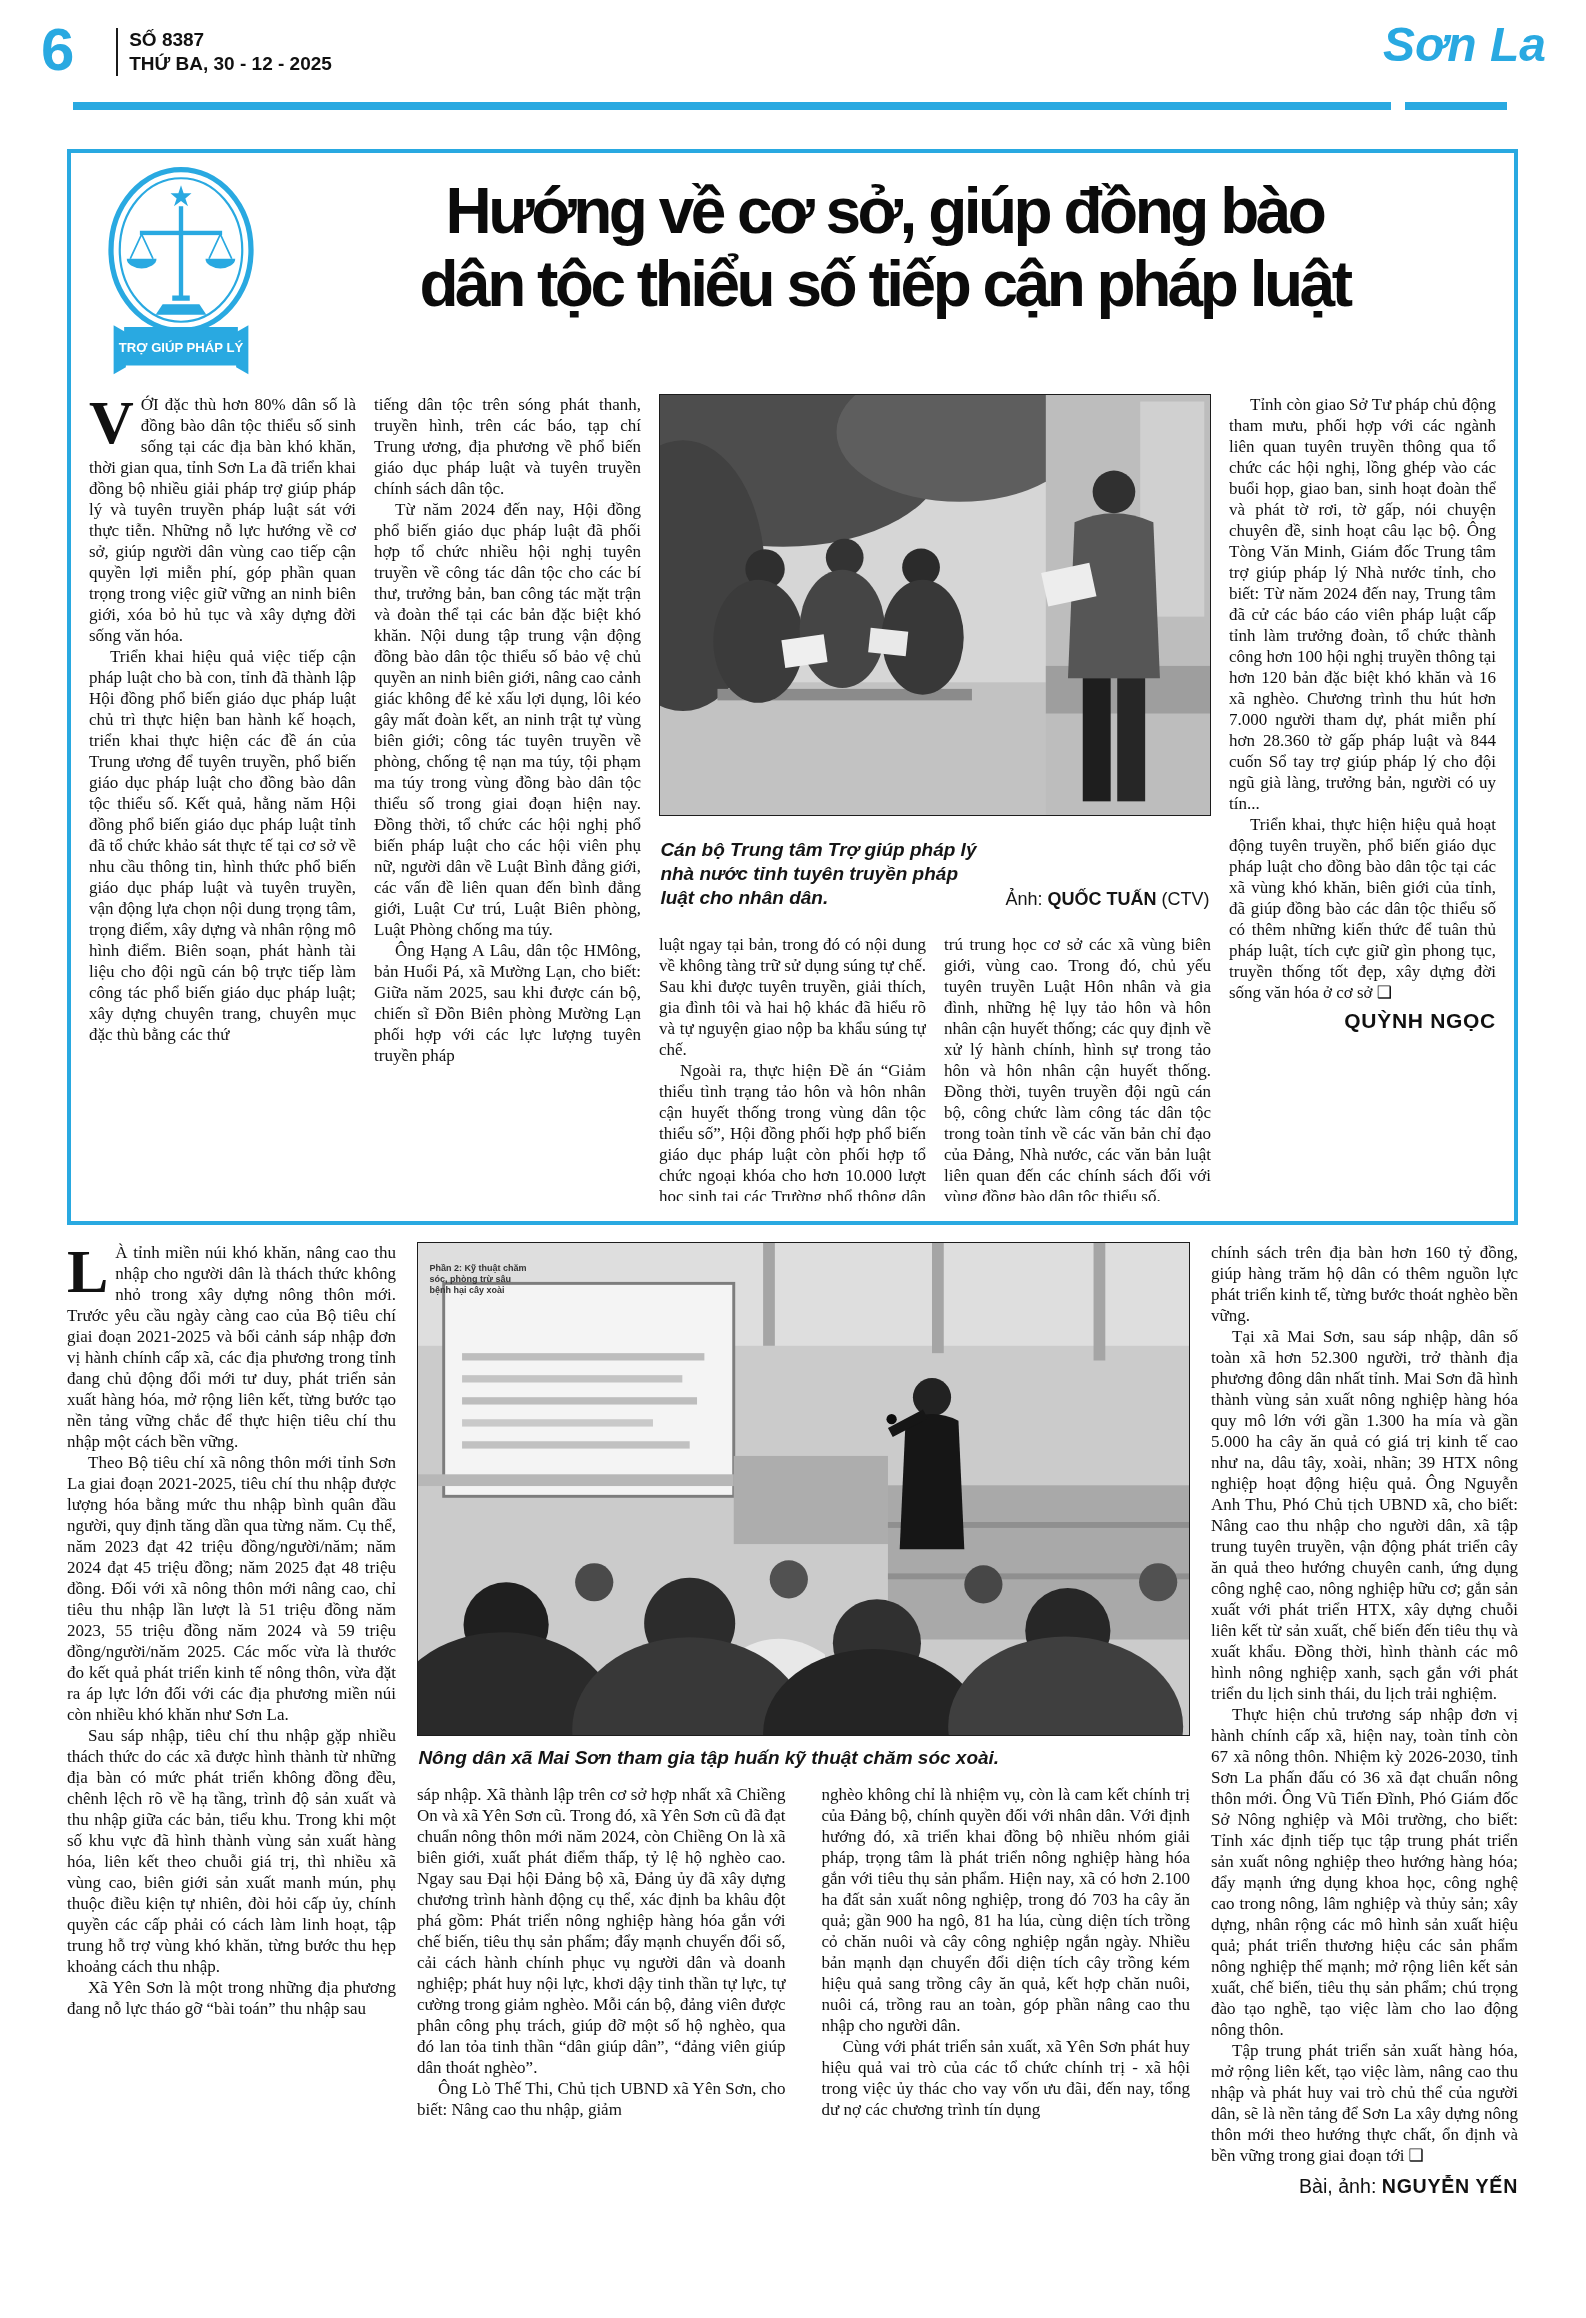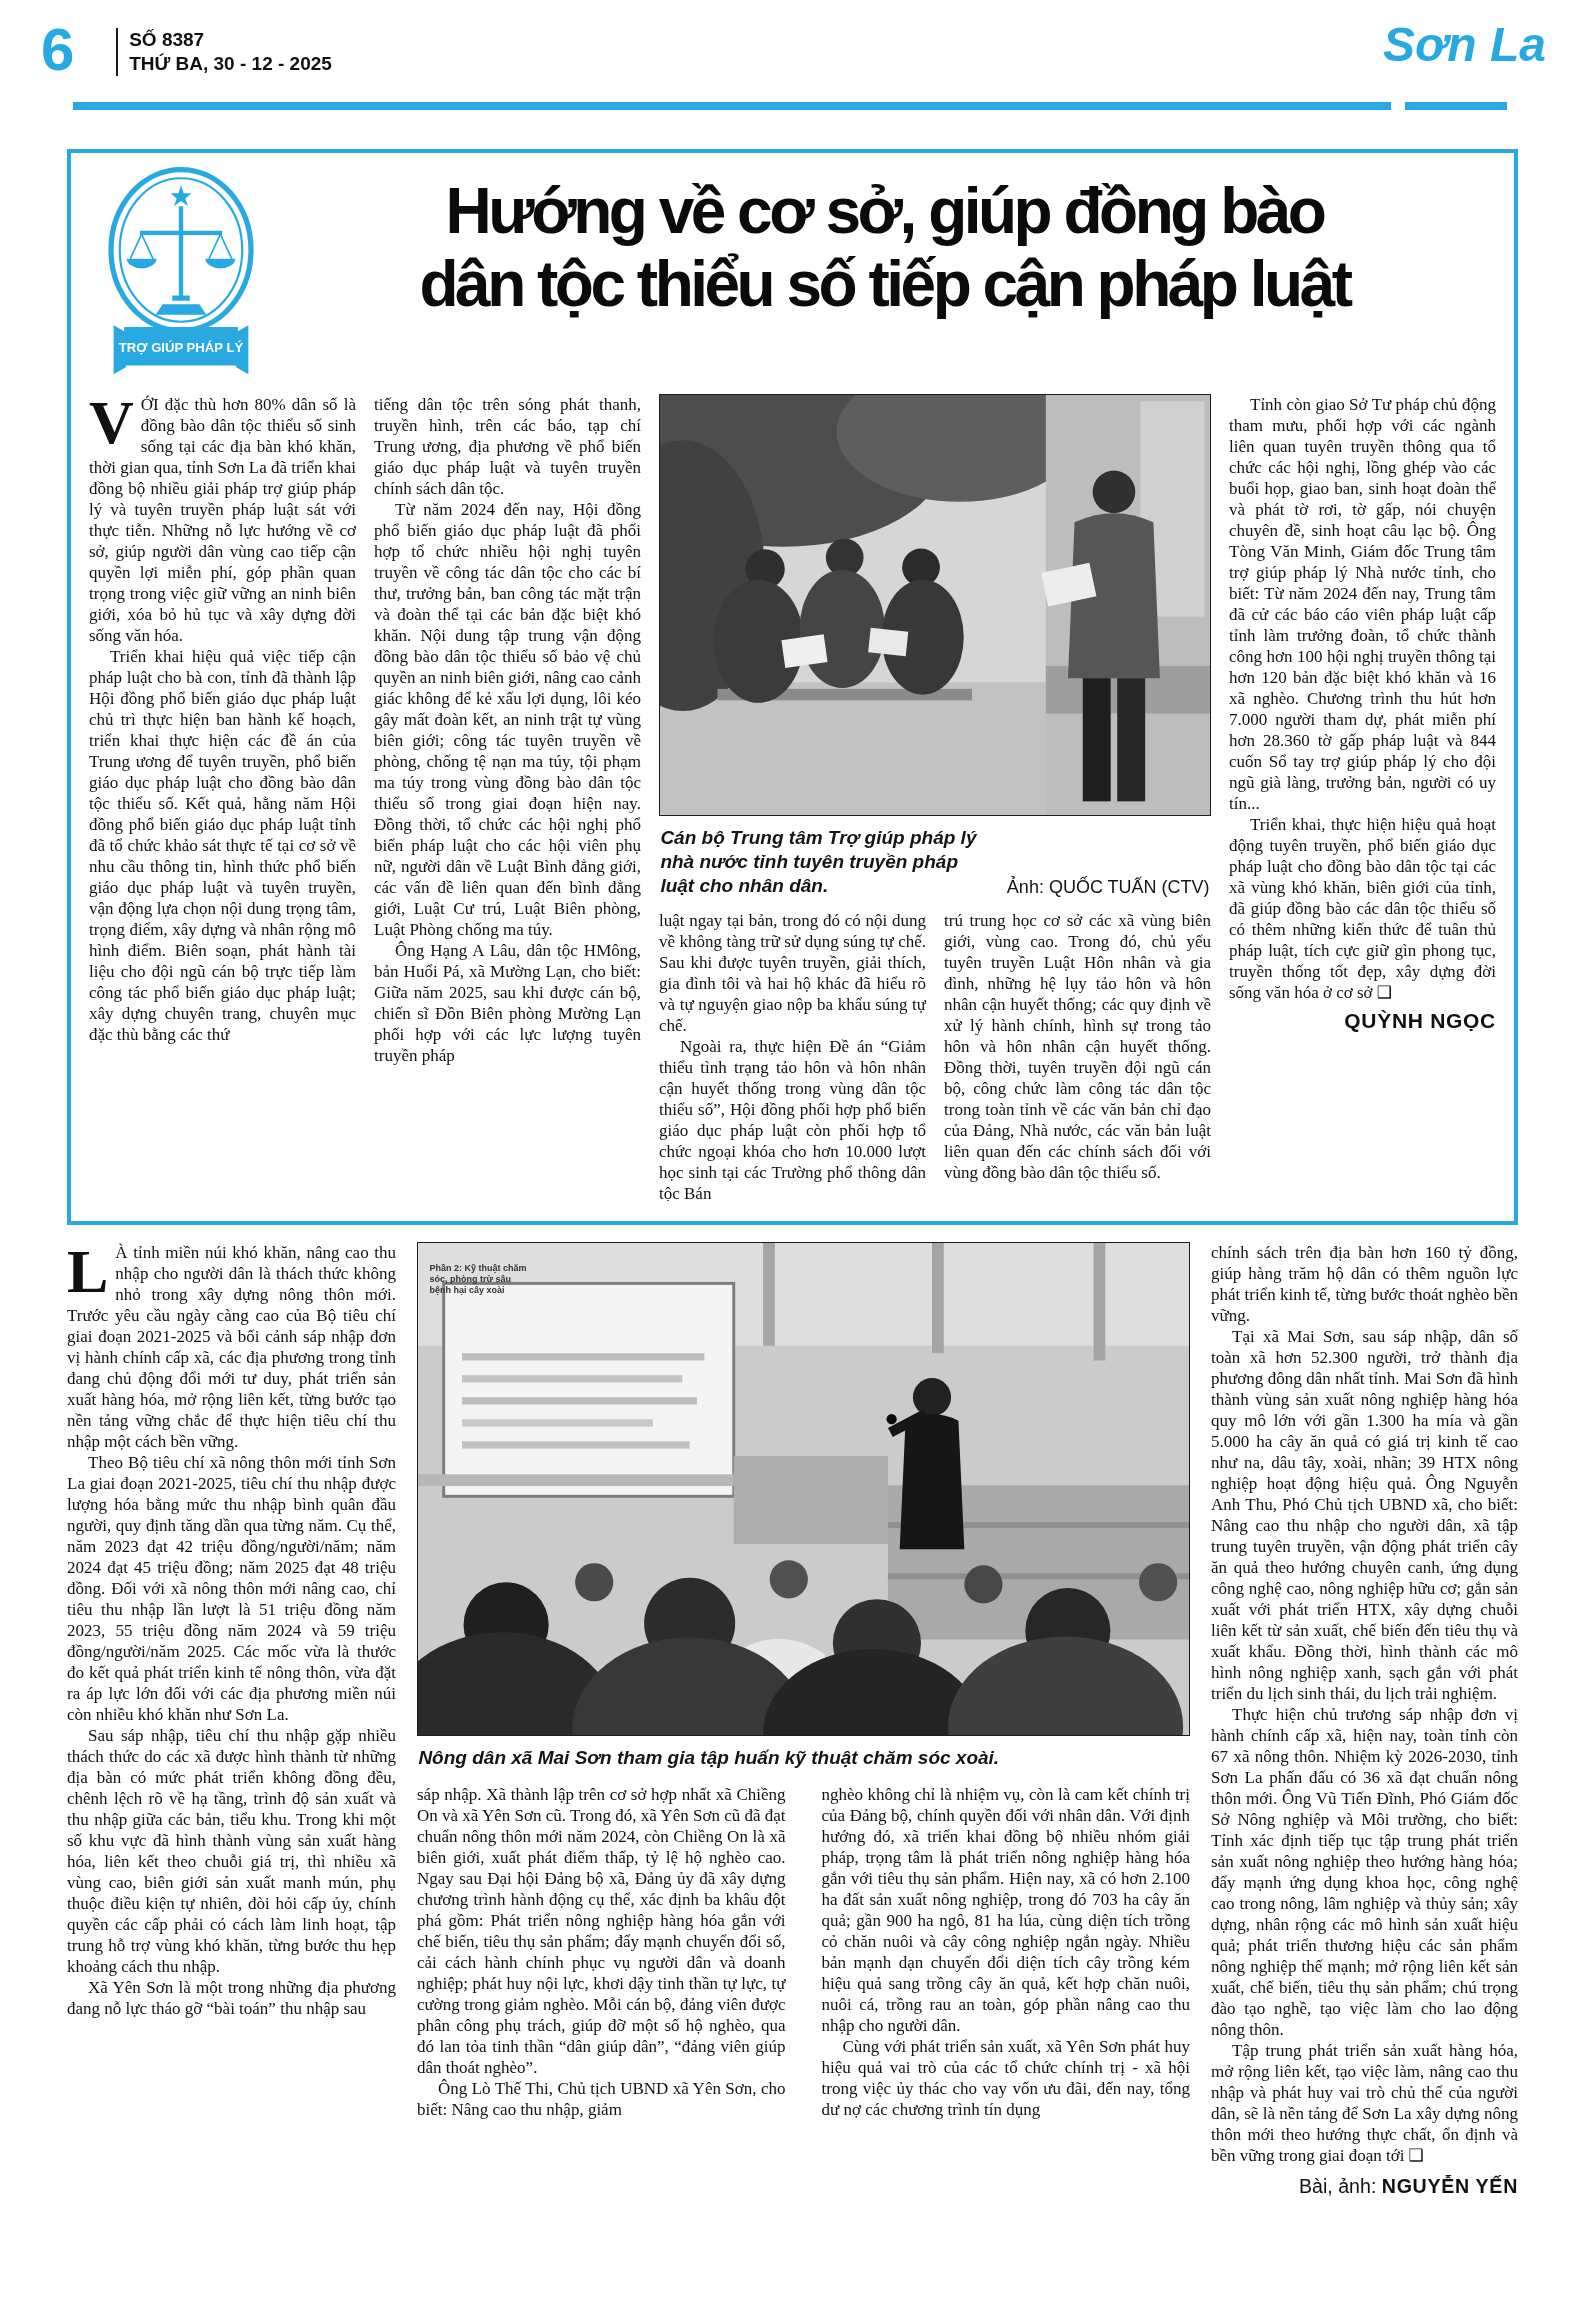--- a/index.html
+++ b/index.html
@@ -17,35 +17,35 @@
   
   .a1-box{position:absolute;left:67px;top:149px;width:1451px;height:1076px;border:4.2px solid #29a9e1;
           box-sizing:border-box;padding:12.6px 18px;overflow:hidden;}
   .a1-head{display:flex;align-items:flex-start;}
   .a1-logo{flex:0 0 184px;height:210px;}
   .a1-title{flex:1;text-align:center;font:bold 64px/73px "Liberation Sans",sans-serif;
             letter-spacing:-3.5px;color:#0b0b0b;padding-top:9.8px;}
   .a1-cols{margin-top:18px;display:grid;grid-template-columns:repeat(5,1fr);column-gap:18px;
            height:807px;overflow:hidden;}
   .col{overflow:hidden;}
-  .a1-mid{grid-column:3/5;display:flex;flex-direction:column;overflow:hidden;}
+  .a1-mid{grid-column:3/5;display:flex;flex-direction:column;overflow:hidden;gap:12px;}
   .mid-cols{display:grid;grid-template-columns:1fr 1fr;column-gap:18px;flex:1;overflow:hidden;}
   
   .bt{font-size:17px;line-height:21px;text-align:justify;margin:0;}
   .ind{text-indent:21px;}
   .dropcap{float:left;font-size:62px;line-height:46px;padding:5.6px 7px 0 0;font-weight:bold;}
   
   .photo-wrap{position:relative;}
   .photo{display:block;width:100%;border:1.4px solid #1c1c1c;box-sizing:border-box;}
   .cap-row{display:flex;justify-content:space-between;align-items:flex-end;gap:17px;
            padding:9.8px 1.4px 12.6px 1.4px;}
   .cap{font:italic bold 19px/24px "Liberation Sans",sans-serif;color:#151515;max-width:364px;}
   .cap2{font:italic bold 19px/24px "Liberation Sans",sans-serif;color:#151515;padding:9.8px 1.4px 14px 1.4px;}
   .credit{font:18px "Liberation Sans",sans-serif;white-space:nowrap;color:#151515;}
-  .credit b{font-weight:normal;}
+  .credit b{font-weight:bold;}
   .byline{font:bold 21px/28px "Liberation Sans",sans-serif;text-align:right;letter-spacing:0.7px;margin:4.2px 0 0 0;}
   .byline2{font:19.6px/28px "Liberation Sans",sans-serif;text-align:right;margin:6px 0 0 0;}
   .byline2 b{font-weight:bold;letter-spacing:0.7px;}
   
   .a2-box{position:absolute;left:67px;top:1242px;width:1451px;height:1070px;overflow:hidden;}
   .a2-grid{display:grid;grid-template-columns:329px 1fr 307px;grid-template-rows:auto 1fr;
            column-gap:21px;height:100%;}
   .a2-title{grid-column:1/3;grid-row:1;font:bold 36px/45px "Liberation Sans",sans-serif;
             color:#29a9e1;letter-spacing:-1.4px;white-space:nowrap;overflow:hidden;margin-bottom:14px;}
   .a2-left{grid-column:1;grid-row:2;overflow:hidden;}

